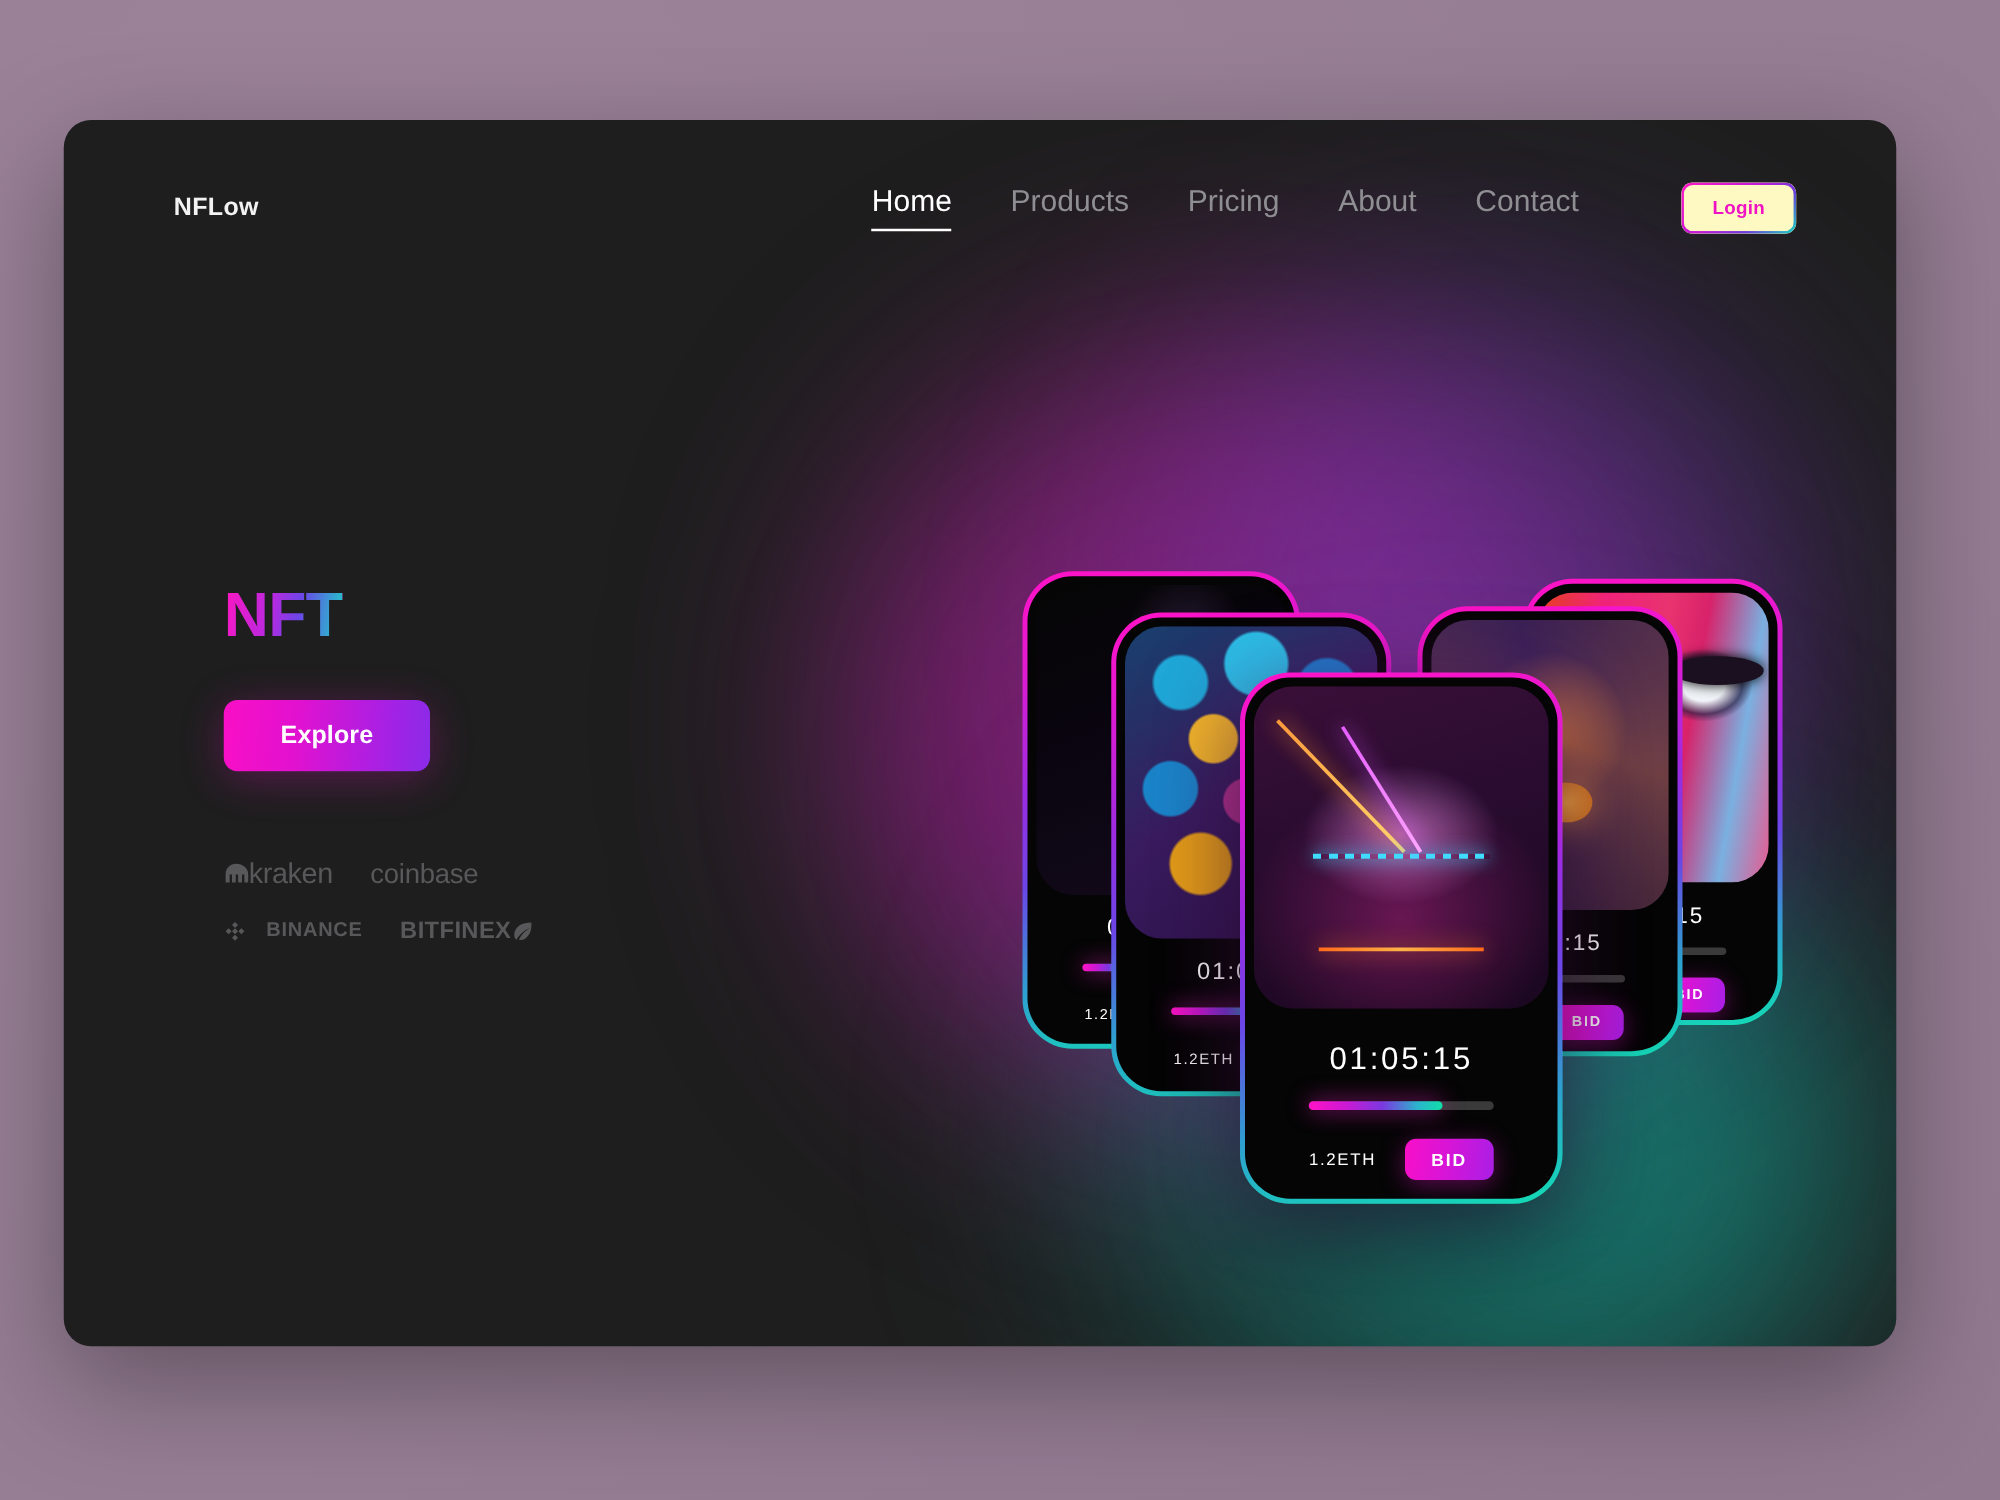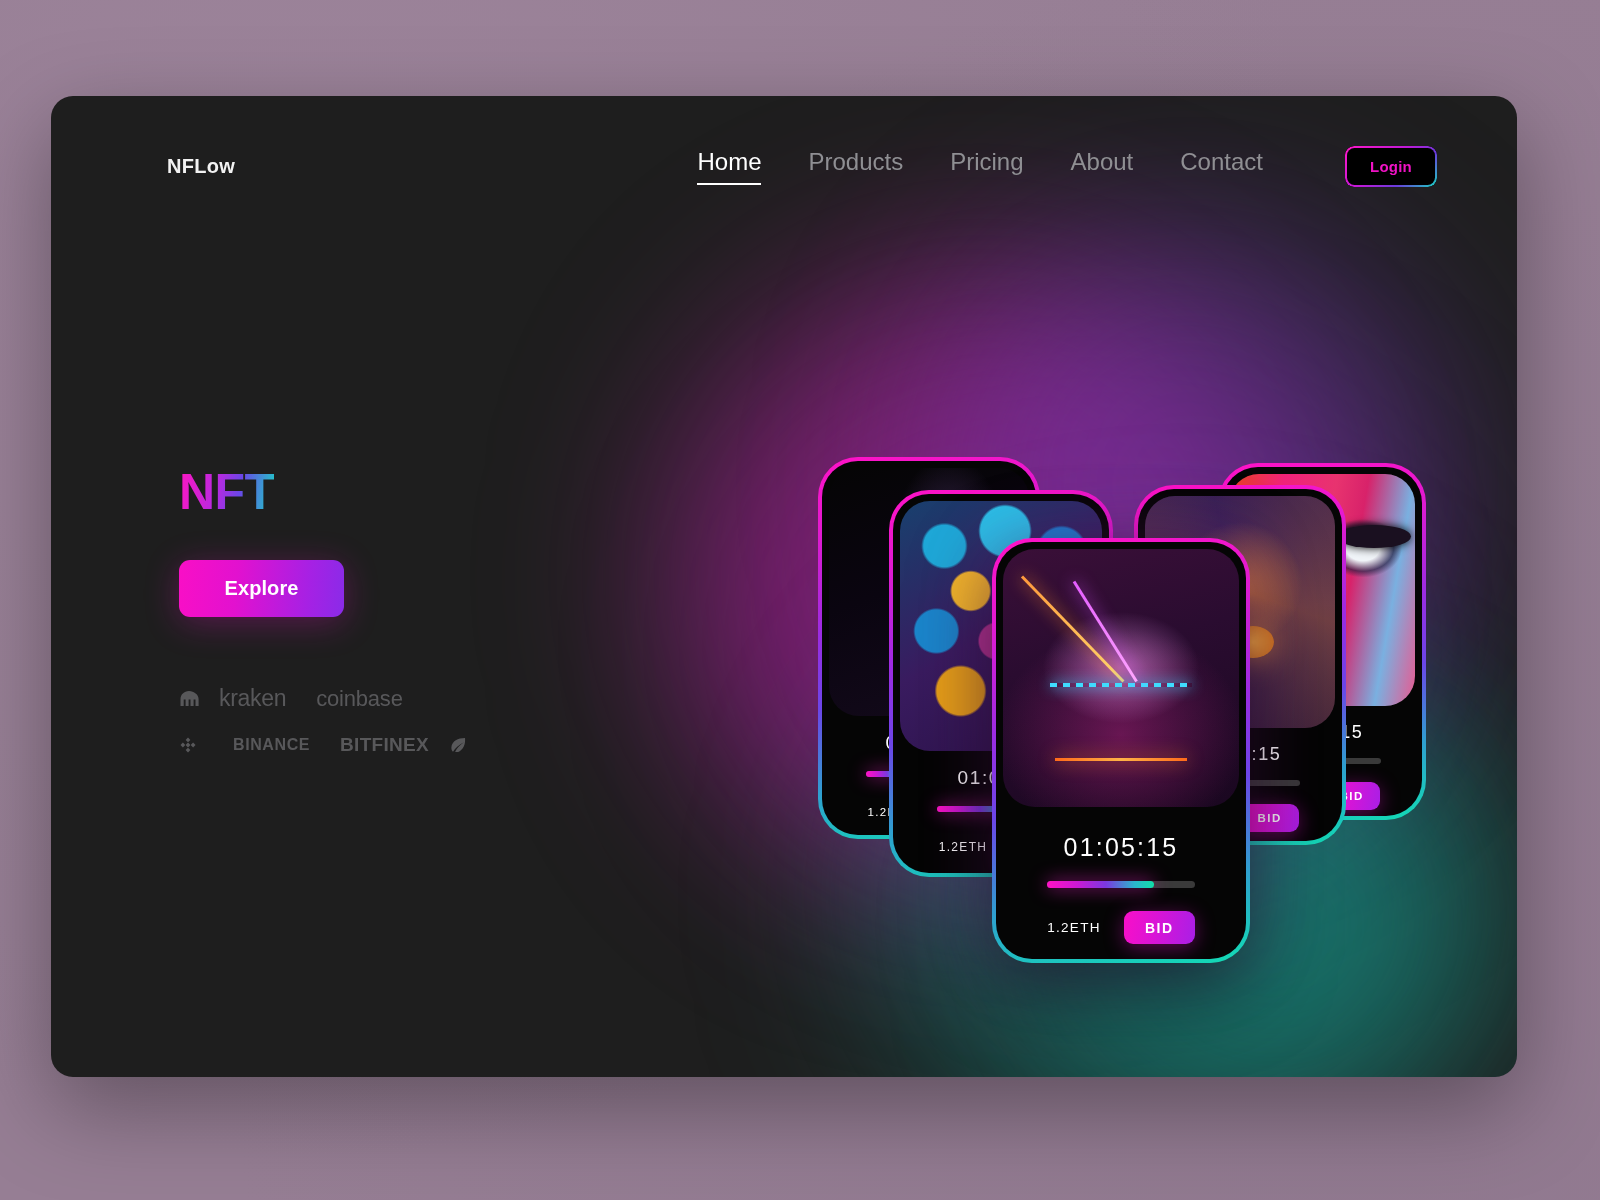--- a/index.html
+++ b/index.html
@@ -59,21 +59,21 @@
     width:700px; height:500px;
     left:700px; top:300px;
     background:rgba(60,20,80,.45);
   }
 
   
   .topbar {
     position:absolute; left:0; top:0;
     width:100%; height:140px;
     display:flex; align-items:center;
-    padding:0 80px 0 116px;
+    padding:0 80px 0 88px;
     z-index:30;
   }
   .logo {
     color:#f2f2f2;
     font-size:20px;
     font-weight:700;
     letter-spacing:.3px;
   }
   .nav {
     margin-left:auto;
@@ -94,21 +94,21 @@
     content:"";
     position:absolute; left:0; bottom:0;
     width:100%; height:2px;
     background:#ffffff;
   }
   .login-btn {
     margin-left:35px;
     position:relative;
     width:92px; height:41px;
     border-radius:9px;
-    background:#000000;
+    background:#fef9c3;
     display:flex; align-items:center; justify-content:center;
     cursor:pointer;
   }
   .login-btn::before {
     content:"";
     position:absolute; inset:0;
     border-radius:9px;
     padding:1.6px;
     background:linear-gradient(140deg,#ff18c8 0%,#c01ad8 45%,#6b3bdc 70%,#17d6c0 100%);
     -webkit-mask:linear-gradient(#000 0 0) content-box, linear-gradient(#000 0 0);
@@ -179,21 +179,21 @@
   .partners {
     margin-top:68px;
     width:300px;
   }
   .partner-row {
     display:flex; align-items:center;
     gap:30px;
     margin-bottom:22px;
   }
   .partner {
-    display:flex; align-items:center; gap:20px;
+    display:flex; align-items:center; gap:0;
     color:#5d5d60;
     opacity:.92;
   }
   .p-kraken { font-size:23px; font-weight:400; letter-spacing:-.3px; }
   .p-coinbase { font-size:22px; font-weight:400; letter-spacing:-.2px;text-align:right; }
   .p-binance { font-size:16px; font-weight:700; letter-spacing:.6px;margin-left:16px; }
   .p-bitfinex { font-size:19px; font-weight:700; letter-spacing:.3px; }
   .ic { flex:none; display:block; }
 
   

